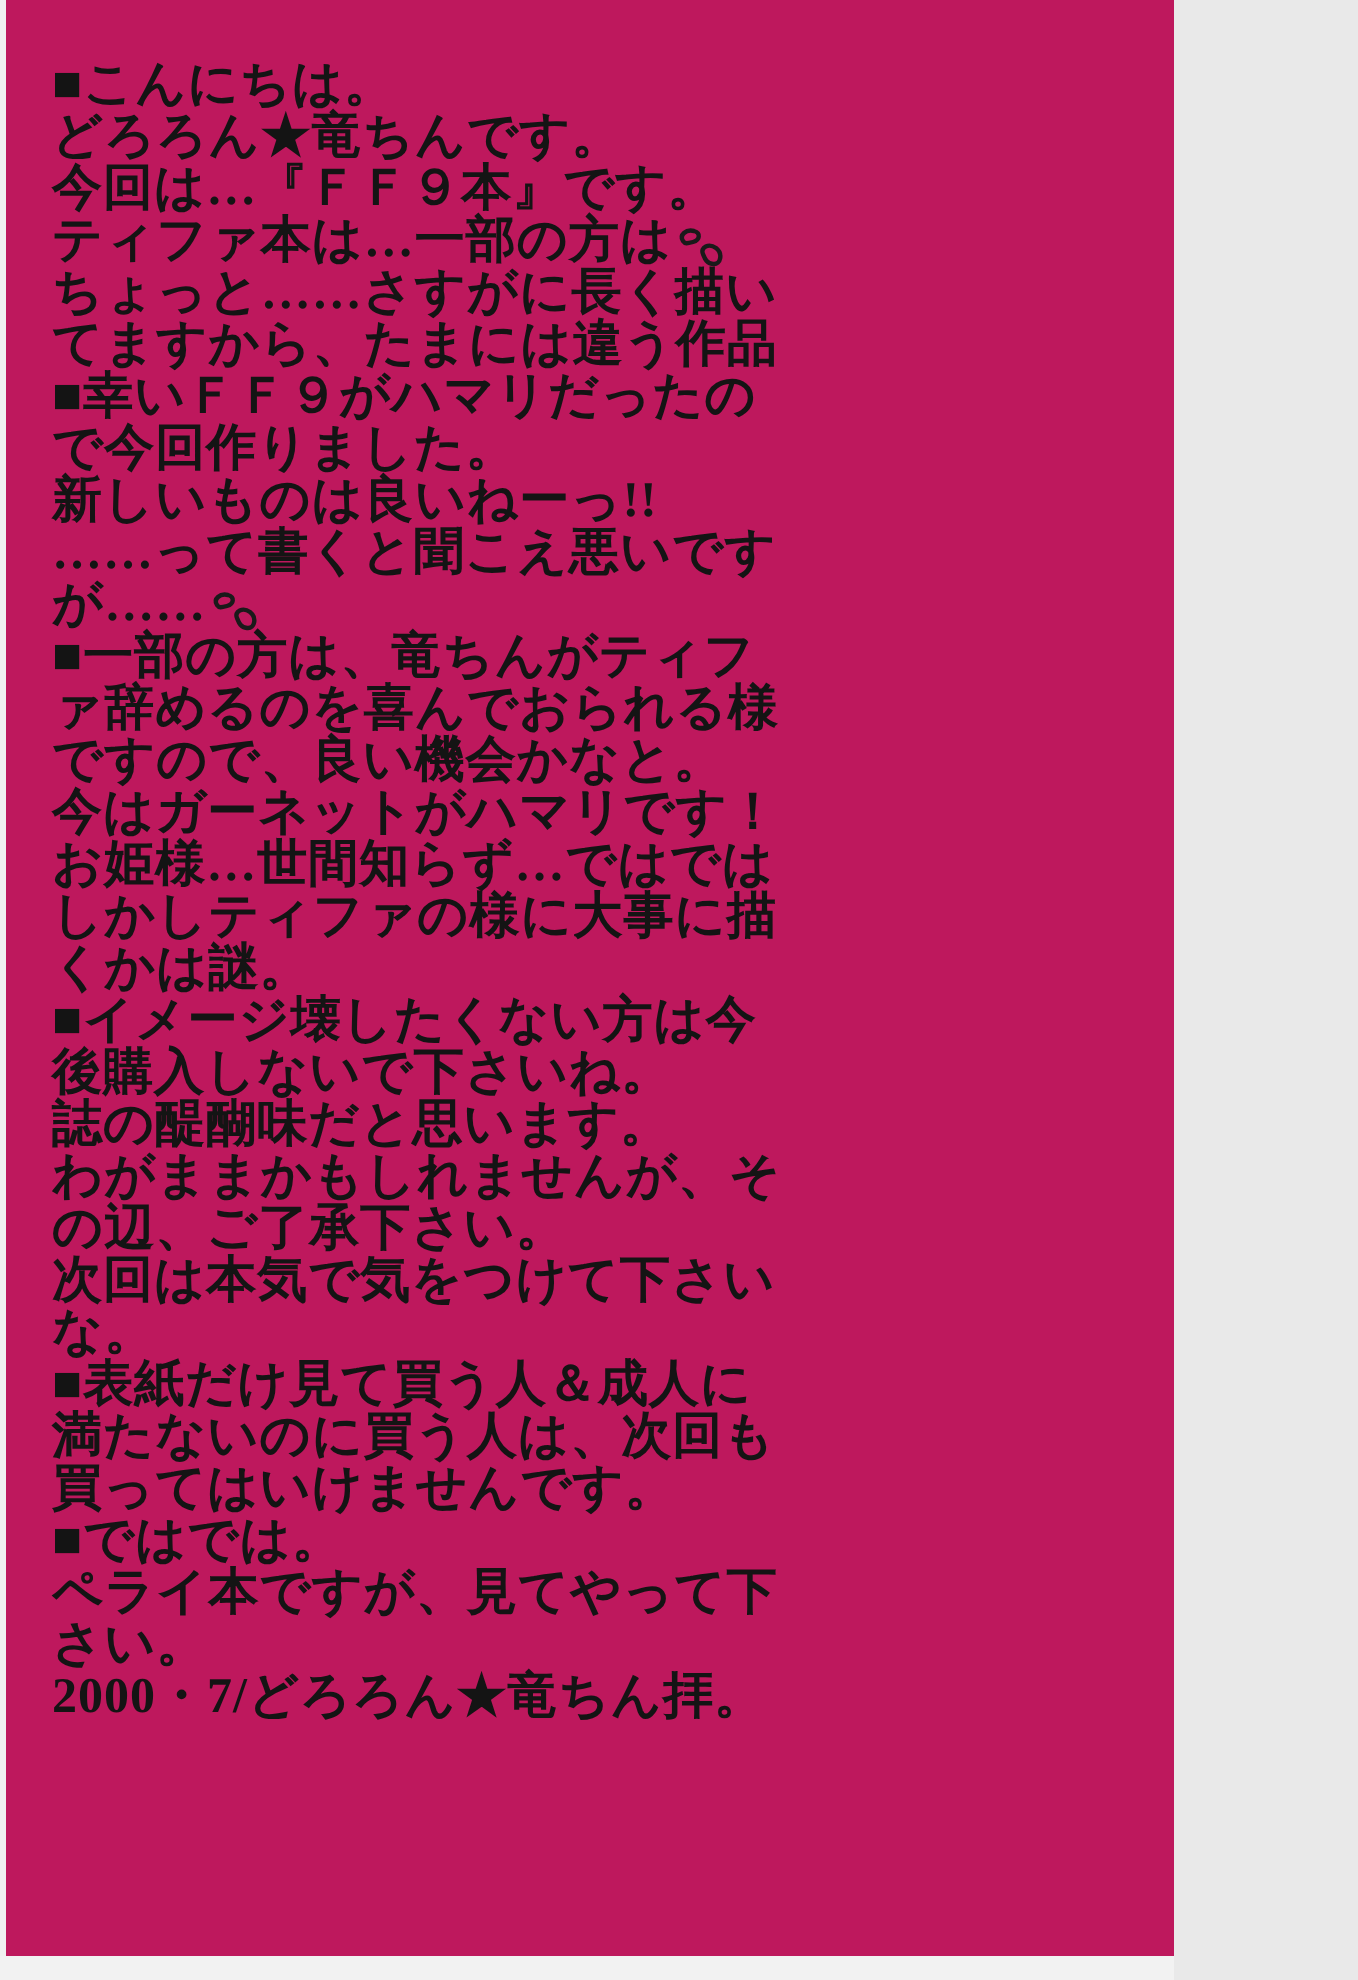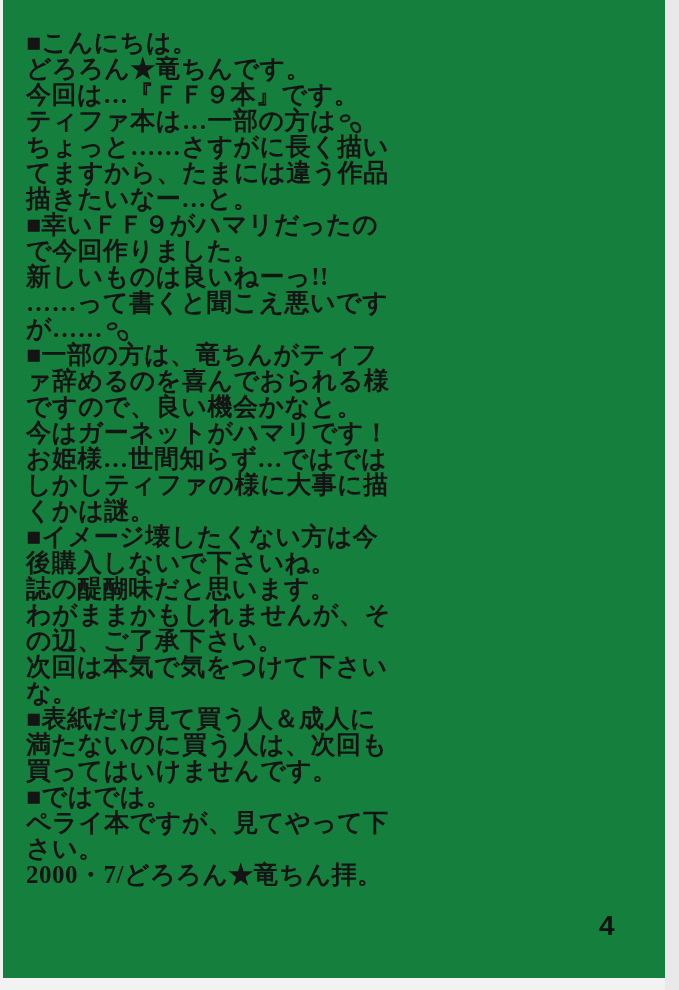--- a/index.html
+++ b/index.html
@@ -2,23 +2,23 @@
 <html><head>
 <meta charset="utf-8">
 <style>
   html, body {
     margin: 0;
     padding: 0;
     background: #e9e9e9;
   }
   .page {
     position: relative;
-    width: 665px;
+    width: 587px;
     height: 990px;
-    background: #15803d;
+    background: #be185d;
     overflow: hidden;
     font-family: "Liberation Serif", "DejaVu Serif", serif;
   }
   
   .edge-left {
     position: absolute;
     left: 0; top: 0; bottom: 0;
     width: 3px;
     background: #f0f0f0;
   }
@@ -71,21 +71,20 @@
   <div class="text-block">
       <div class="text-line"><span>■こんにちは。</span></div>
       <div class="text-line"><span>どろろん★竜ちんです。</span></div>
       <div class="text-line"><span>今回は…『ＦＦ９本』です。</span></div>
       <div class="text-line"><span>ティファ本は…一部の方は</span><svg class="sweat-icon" viewBox="0 0 27 32" xmlns="http://www.w3.org/2000/svg">
     <path d="M3.5 8.5 C1.5 5.5, 5 2.5, 9 3.5 C12.5 4.5, 12 8, 8.5 9 C5.5 9.8, 4.5 10, 3.5 8.5 Z" fill="none" stroke="#1a1a1a" stroke-width="2.2" stroke-linejoin="round"></path>
     <path d="M13.5 15 C12 11.5, 16.5 9.5, 20 12 C23.5 14.7, 22.5 20.5, 18.5 20 C15.2 19.6, 14.5 17.5, 13.5 15 Z" fill="none" stroke="#1a1a1a" stroke-width="2.2" stroke-linejoin="round"></path>
   </svg></div>
       <div class="text-line"><span>ちょっと……さすがに長く描い</span></div>
       <div class="text-line"><span>てますから、たまには違う作品</span></div>
-      <div class="text-line"><span>描きたいなー…と。</span></div>
       <div class="text-line"><span>■幸いＦＦ９がハマリだったの</span></div>
       <div class="text-line"><span>で今回作りました。</span></div>
       <div class="text-line"><span>新しいものは良いねーっ!!</span></div>
       <div class="text-line"><span>……って書くと聞こえ悪いです</span></div>
       <div class="text-line"><span>が……</span><svg class="sweat-icon" viewBox="0 0 27 32" xmlns="http://www.w3.org/2000/svg">
     <path d="M3.5 8.5 C1.5 5.5, 5 2.5, 9 3.5 C12.5 4.5, 12 8, 8.5 9 C5.5 9.8, 4.5 10, 3.5 8.5 Z" fill="none" stroke="#1a1a1a" stroke-width="2.2" stroke-linejoin="round"></path>
     <path d="M13.5 15 C12 11.5, 16.5 9.5, 20 12 C23.5 14.7, 22.5 20.5, 18.5 20 C15.2 19.6, 14.5 17.5, 13.5 15 Z" fill="none" stroke="#1a1a1a" stroke-width="2.2" stroke-linejoin="round"></path>
   </svg></div>
       <div class="text-line"><span>■一部の方は、竜ちんがティフ</span></div>
       <div class="text-line"><span>ァ辞めるのを喜んでおられる様</span></div>

